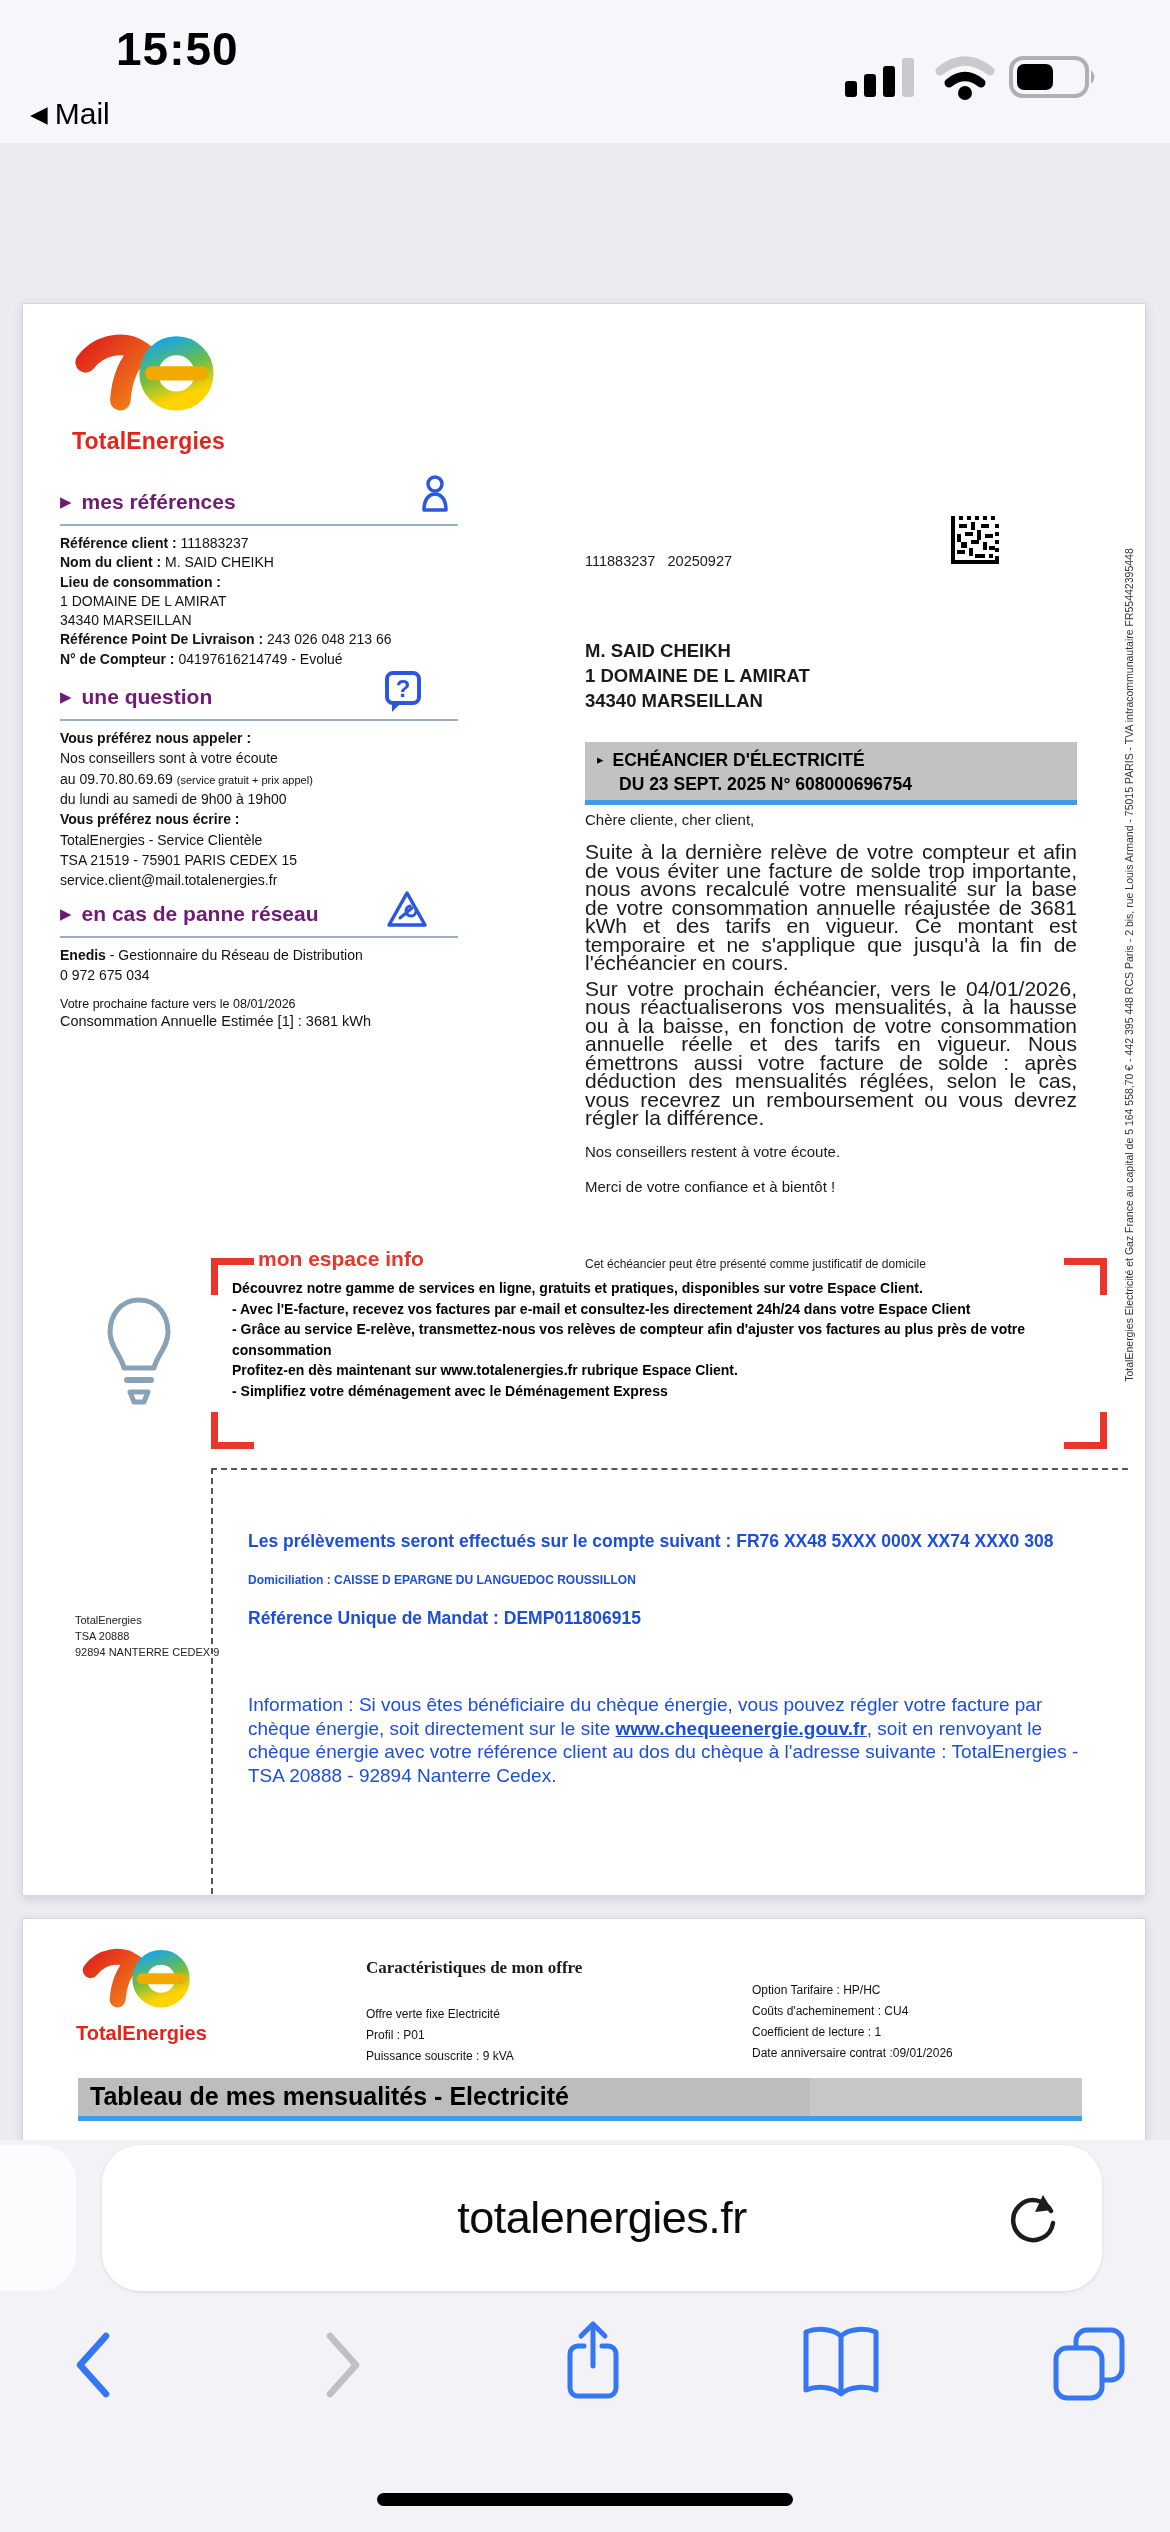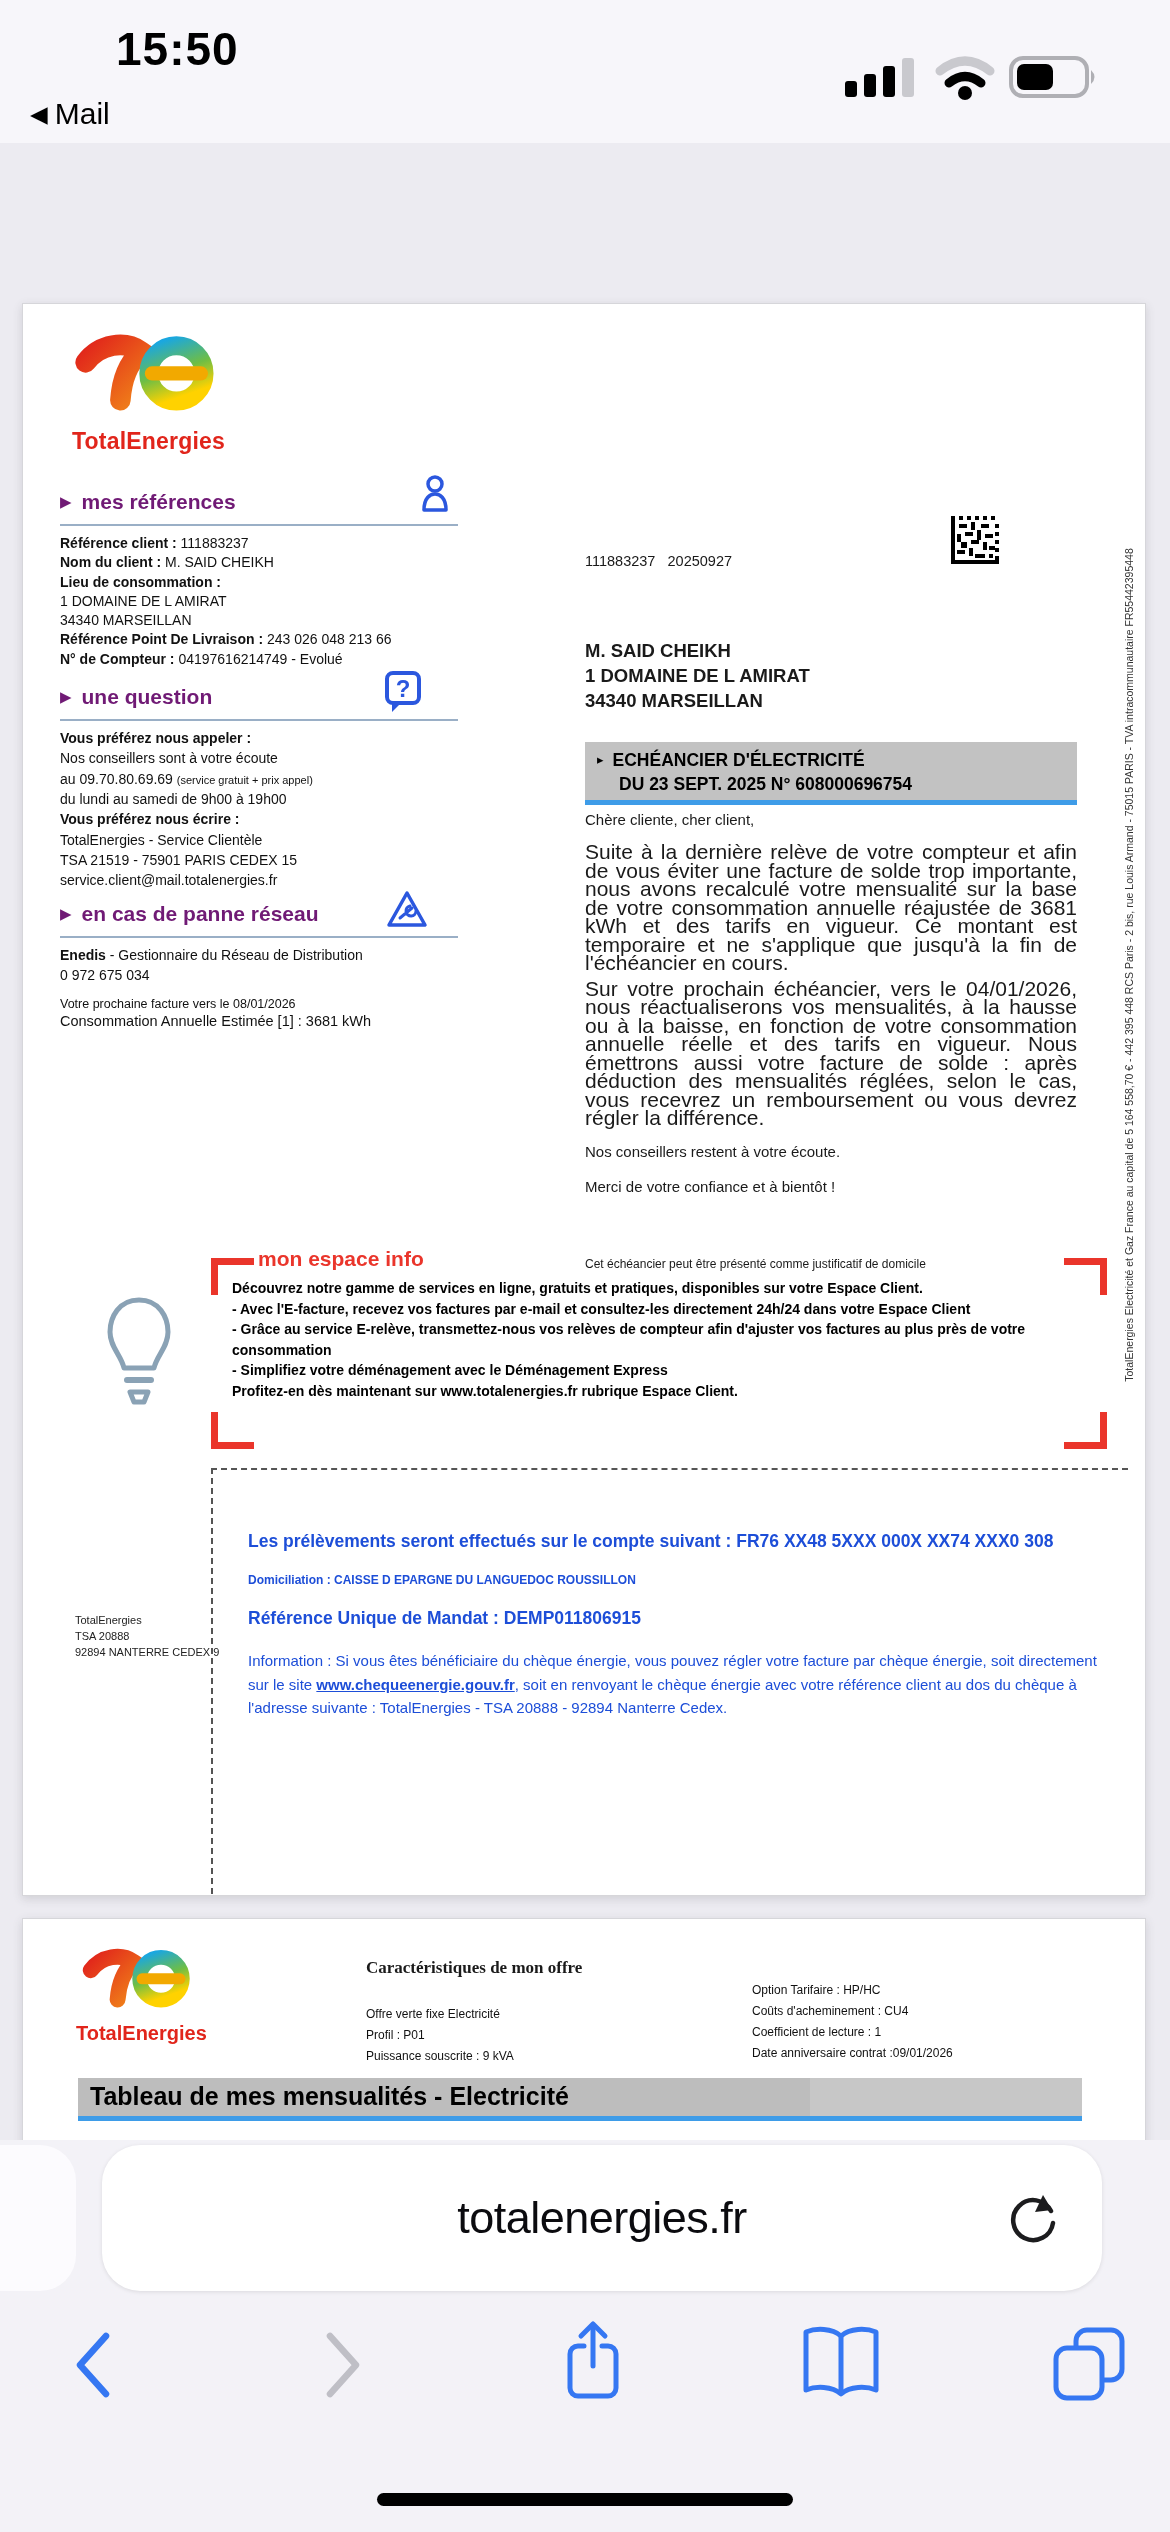--- a/index.html
+++ b/index.html
@@ -58,21 +58,21 @@
   .corner.br{left:1064px;top:1412px;border-right:7px solid #EA352B;border-bottom:7px solid #EA352B;}
   .bulb{position:absolute;left:103px;top:1296px;z-index:2;}
   
   .dash-h{position:absolute;left:211px;top:1468px;width:917px;height:0;border-top:2px dashed #555;z-index:2;}
   .dash-v{position:absolute;left:211px;top:1468px;width:0;height:426px;border-left:2px dashed #555;z-index:2;}
   .sender{position:absolute;left:75px;top:1612px;font-size:11px;line-height:16px;color:#222;z-index:2;}
   .payment{position:absolute;left:248px;top:1528px;width:852px;z-index:2;color:#1d4ed8;}
   .pay-b{font-size:17.5px;font-weight:700;line-height:27px;text-align:justify;}
   .pay-b2{margin-top:18px;font-size:12px;font-weight:700;}
   .pay-b3{margin-top:21px;font-size:17.5px;font-weight:700;}
-  .pay-info{margin-top:20px;font-size:15px;line-height:23.5px;}
+  .pay-info{margin-top:64px;font-size:19px;line-height:23.5px;}
   .pay-info .lnk{font-weight:700;text-decoration:underline;}
   
   .logo2{position:absolute;left:78px;top:1947px;width:122px;height:66px;}
   .brand2{left:76px;top:2022px;font-size:20px;}
   .offer{position:absolute;left:366px;top:1958px;width:360px;z-index:2;}
   .offer-title{font-size:17px;font-weight:700;font-family:Liberation Serif, serif;}
   .offer-lines{margin-top:26px;font-size:12px;line-height:21px;color:#111;}
   .contract{position:absolute;left:752px;top:1980px;width:330px;font-size:12px;line-height:21px;color:#111;z-index:2;}
   .tableau{position:absolute;left:78px;top:2078px;width:1004px;height:38px;background:#BDBDBD;
            border-bottom:5px solid #3E9CE8;z-index:2;}
@@ -271,22 +271,22 @@
       <path d="M24 84 H48" stroke="#8AA2B5" stroke-width="6" stroke-linecap="round"></path>
       <path d="M27 96 H45 L41 106 H31 Z" stroke="#8AA2B5" stroke-width="5" fill="none" stroke-linejoin="round"></path>
     </svg>
   </div>
   <div class="espace">
     <div class="espace-title">mon espace info</div>
     <div class="espace-text">
       <div>Découvrez notre gamme de services en ligne, gratuits et pratiques, disponibles sur votre Espace Client.</div>
       <div>- Avec l'E-facture, recevez vos factures par e-mail et consultez-les directement 24h/24 dans votre Espace Client</div>
       <div>- Grâce au service E-relève, transmettez-nous vos relèves de compteur afin d'ajuster vos factures au plus près de votre consommation</div>
+      <div>Profitez-en dès maintenant sur www.totalenergies.fr rubrique Espace Client.</div>
       <div>- Simplifiez votre déménagement avec le Déménagement Express</div>
-      <div>Profitez-en dès maintenant sur www.totalenergies.fr rubrique Espace Client.</div>
     </div>
   </div>
 
   <div class="dash-h"></div>
   <div class="dash-v"></div>
   <div class="sender">
     <div>TotalEnergies</div>
     <div>TSA 20888</div>
     <div>92894 NANTERRE CEDEX 9</div>
   </div>

